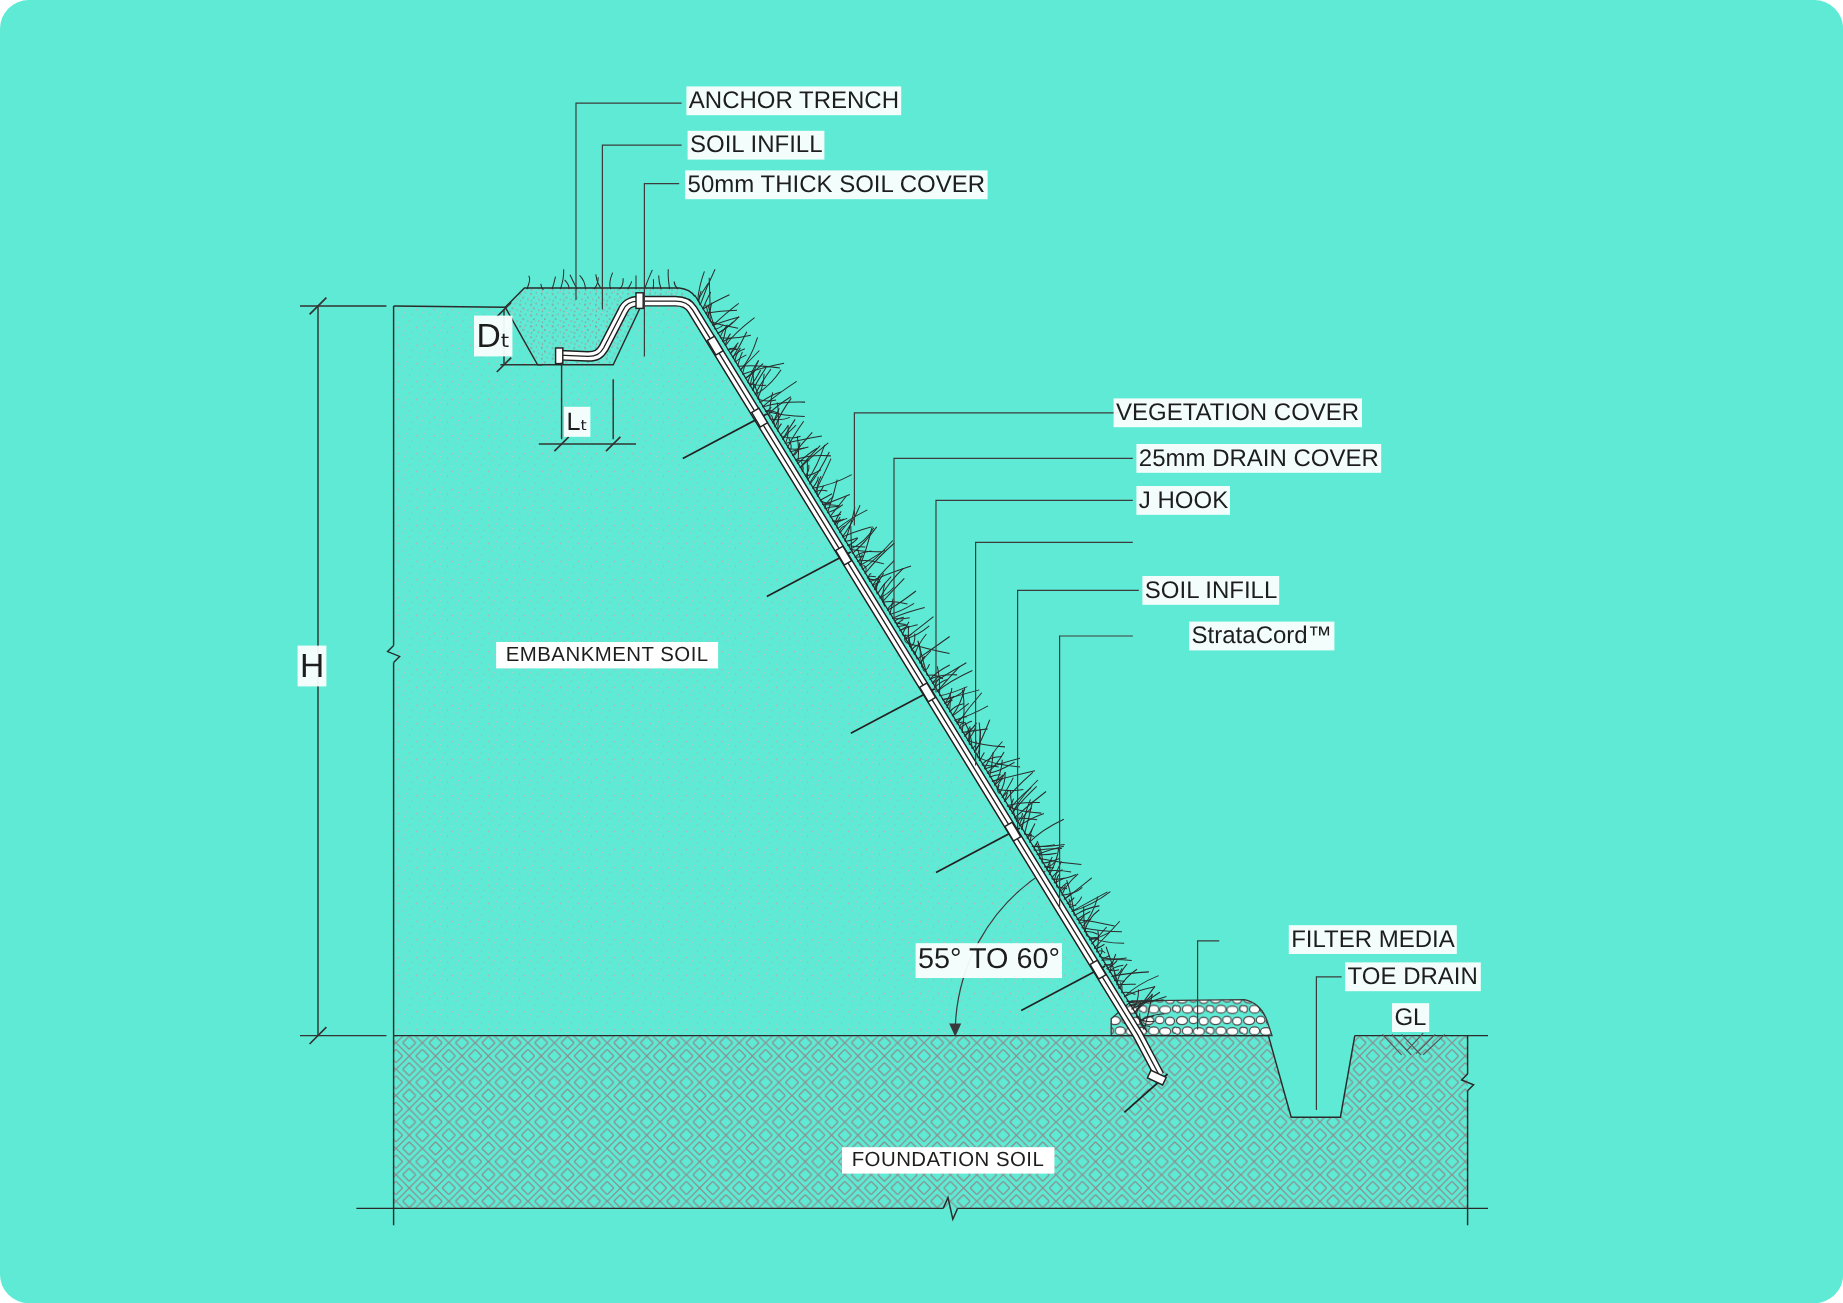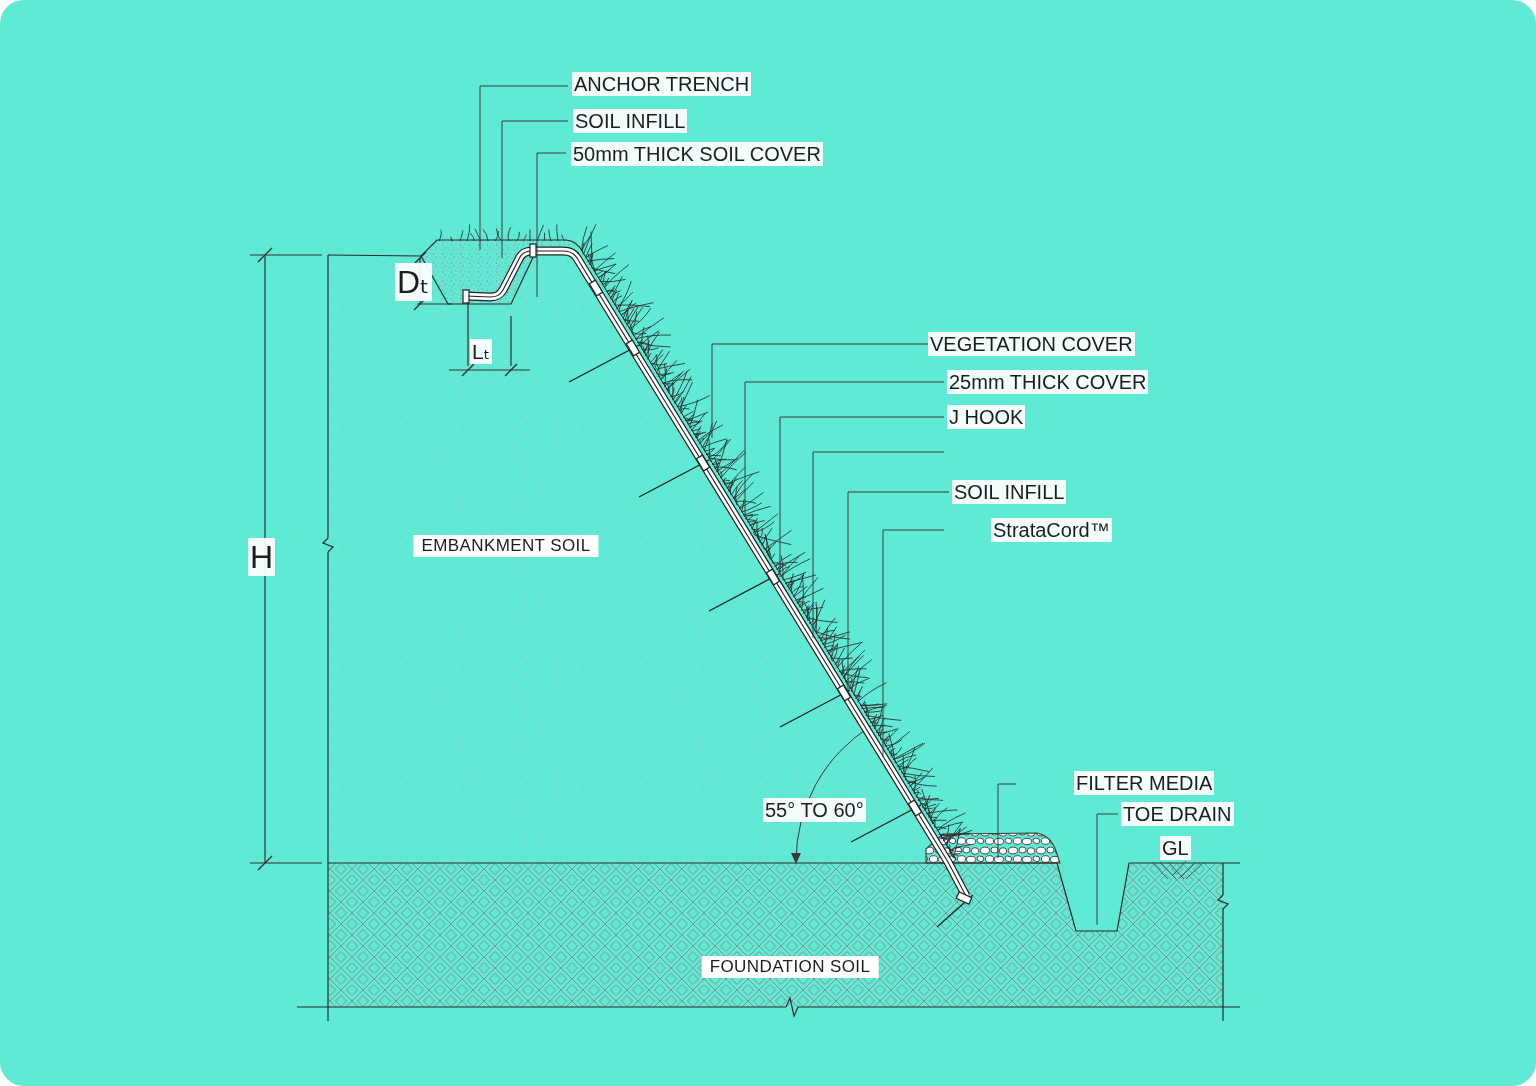--- a/index.html
+++ b/index.html
@@ -2,22 +2,22 @@
 <html><head>
 <meta charset="utf-8">
 <style>
   html,body{margin:0;padding:0;background:#fff;}
   #stage{position:relative;width:1536px;height:1086px;background:#5eead4;overflow:hidden;
          font-family:"Liberation Sans","DejaVu Sans",sans-serif;border-radius:24px;}
   #drawing{position:absolute;left:0;top:0;}
   .lbl{position:absolute;font-size:20px;color:#1d1d1d;white-space:nowrap;
        background:rgba(255,255,255,.93);padding:0 2px;line-height:1.2;}
   .area{font-size:17px;letter-spacing:.4px;transform:translateX(-50%);background:#fff;padding:1px 8px;}
-  .dim{font-size:32px;}
-  .angle{font-size:20px;margin-top:12px;}
+  .dim{font-size:28px;}
+  .angle{font-size:24px;}
 </style>
 </head>
 <body>
 
 <div id="stage">
 
 <svg id="drawing" width="1536" height="1086" viewBox="0 0 1536 1086" xmlns="http://www.w3.org/2000/svg">
   <defs>
     <pattern id="stipLight" width="15" height="15" patternUnits="userSpaceOnUse">
       <circle cx="2" cy="3" r="0.65" fill="#b3b3b3"></circle>
@@ -527,21 +527,21 @@
     <path d="M449,370 H530"></path>
     <path d="M462,376 L474,364 M505,376 L517,364" stroke-width="1.4"></path>
   </g>
 </svg>
 
 <div class="lbl" style="left:572px;top:72px">ANCHOR TRENCH</div>
 <div class="lbl" style="left:573px;top:109px">SOIL INFILL</div>
 <div class="lbl" style="left:571px;top:142px">50mm THICK SOIL COVER</div>
 
 <div class="lbl" style="left:928px;top:332px">VEGETATION COVER</div>
-<div class="lbl" style="left:947px;top:370px">25mm THICK COVER</div>
+<div class="lbl" style="left:947px;top:370px">25mm DRAIN COVER</div>
 <div class="lbl" style="left:947px;top:405px">J HOOK</div>
 <div class="lbl" style="left:952px;top:480px">SOIL INFILL</div>
 <div class="lbl" style="left:991px;top:518px">StrataCord™</div>
 
 <div class="lbl" style="left:1074px;top:771px">FILTER MEDIA</div>
 <div class="lbl" style="left:1121px;top:802px">TOE DRAIN</div>
 <div class="lbl" style="left:1160px;top:836px">GL</div>
 
 <div class="lbl angle" style="left:763px;top:786px">55° TO 60°</div>
 

